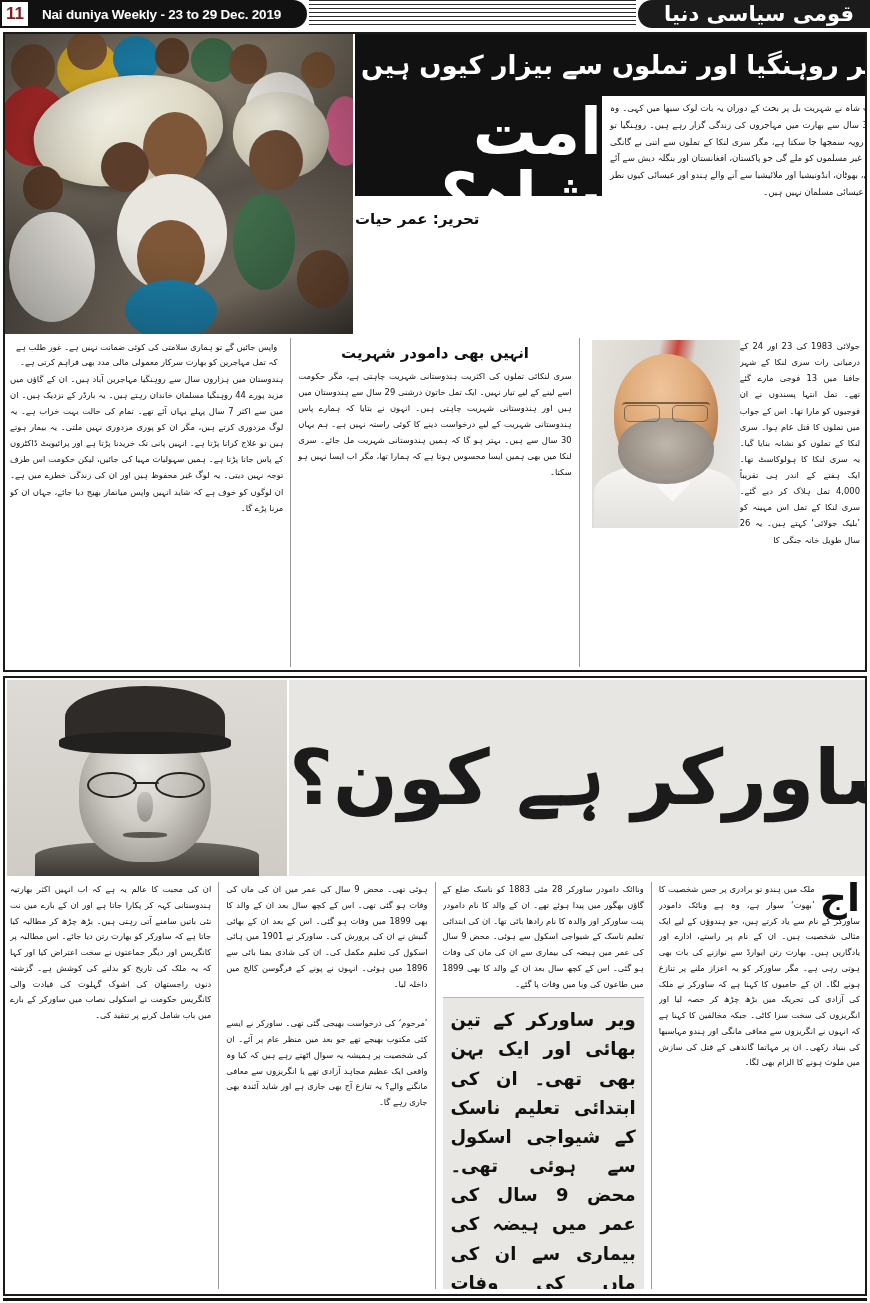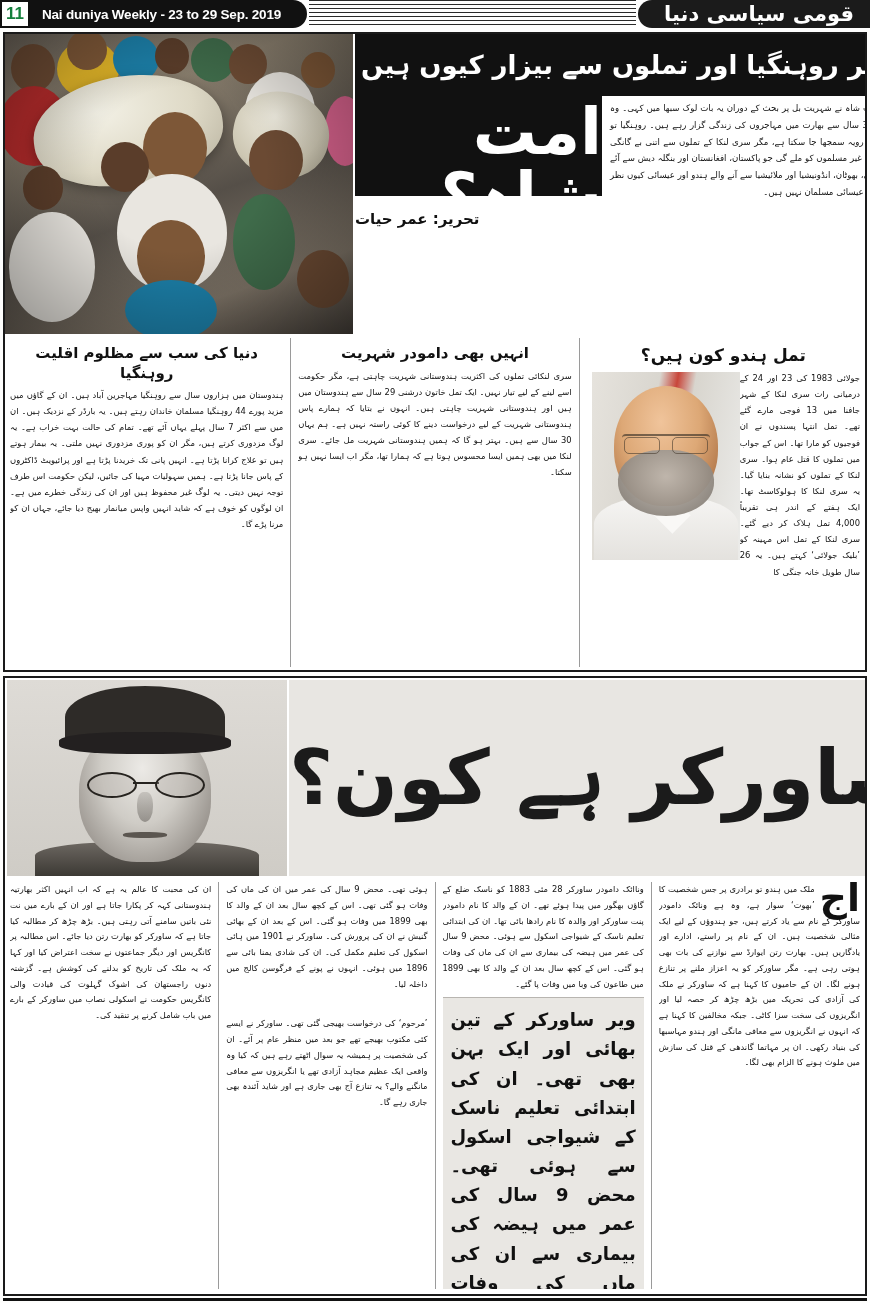--- a/index.html
+++ b/index.html
@@ -29,21 +29,21 @@
     width: 870px;
     background: #ffffff;
     display: flex;
     align-items: stretch;
   }
   .page-number {
     width: 30px;
     height: 28px;
     background: #ffffff;
     border: 2px solid #111;
-    color: #15803d;
+    color: #7f1d1d;
     font-weight: bold;
     font-size: 17px;
     display: flex;
     align-items: center;
     justify-content: center;
     font-family: "Liberation Sans", sans-serif;
     flex: 0 0 auto;
   }
   .masthead-left-pill {
     background: #111;
@@ -432,21 +432,21 @@
 
   .bottom-rule { height: 3px; background: #111; margin: 2px 3px 0 3px; }
 </style>
 </head>
 <body>
 
 <div class="page">
 
   <div class="masthead">
     <div class="page-number">11</div>
-    <div class="masthead-left-pill">Nai duniya Weekly - 23 to 29 Sep. 2019</div>
+    <div class="masthead-left-pill">Nai duniya Weekly - 23 to 29 Dec. 2019</div>
     <div class="masthead-stripes"></div>
     <div class="masthead-right-pill">قومی سیاسی دنیا</div>
   </div>
 
   <div class="article" id="article-one">
 
     <div class="a1-top">
 
       <div class="photo-rohingya">
         <div class="crowd">
@@ -485,41 +485,40 @@
             <div class="byline-row">تحریر: عمر حیات</div>
           </div>
           <div class="intro-col">’روہنگیا افراد کو بھارت میں کبھی قبول نہیں کیا جائے گا۔‘ وزیر داخلہ امت شاہ نے شہریت بل پر بحث کے دوران یہ بات لوک سبھا میں کہی۔ وہ ان تملوں کو بھی ہندوستانی شہریت دینے کو تیار نہیں ہیں، جو تقریباً 30 سال سے بھارت میں مہاجروں کی زندگی گزار رہے ہیں۔ روہنگیا تو مسلمان ہیں، لہٰذا ان کے ساتھ وزیر داخلہ کا بھائی چارہ اور نفرت انگیز رویہ سمجھا جا سکتا ہے، مگر سری لنکا کے تملوں سے اتنی بے گانگی کیوں؟ وزیر داخلہ نے کہا کہ شہریت ترمیمی بل کے تحت شہریت صرف ان غیر مسلموں کو ملے گی جو پاکستان، افغانستان اور بنگلہ دیش سے آئے ہیں۔ سوال یہ ہے کہ ہندوستانی حکومت کو سری لنکا، میانمار، چین، نیپال، بھوٹان، انڈونیشیا اور ملائیشیا سے آنے والے ہندو اور عیسائی کیوں نظر نہیں آتے؟ حالانکہ کچھ کو ملے جانے والے اقلیتی سرٹیفکیٹ تمل ہندو اور وہ عیسائی مسلمان نہیں ہیں۔</div>
         </div>
       </div>
     </div>
 
     <div class="a1-columns">
 
       <div class="col">
-        <div class="sub-head">تمل ہندو کون ہیں؟</div>
         <div class="photo-shah">
           <div class="shah-bg"></div>
           <div class="shah-kurta"></div>
           <div class="shah-collar"></div>
           <div class="shah-head"></div>
           <div class="shah-beard"></div>
           <div class="shah-glasses"></div>
         </div>
         <div>جولائی 1983 کی 23 اور 24 کے درمیانی رات سری لنکا کے شہر جافنا میں 13 فوجی مارے گئے تھے۔ تمل انتہا پسندوں نے ان فوجیوں کو مارا تھا۔ اس کے جواب میں تملوں کا قتل عام ہوا۔ سری لنکا کے تملوں کو نشانہ بنایا گیا۔ یہ سری لنکا کا ہولوکاسٹ تھا۔ ایک ہفتے کے اندر ہی تقریباً 4,000 تمل ہلاک کر دیے گئے۔ سری لنکا کے تمل اس مہینہ کو ’بلیک جولائی‘ کہتے ہیں۔ یہ 26 سال طویل خانہ جنگی کا</div>
       </div>
       <div class="col-divider"></div>
 
       <div class="col">
         <div class="sub-head sub-head-sm">انہیں بھی دامودر شہریت</div>
         <div>سری لنکائی تملوں کی اکثریت ہندوستانی شہریت چاہتی ہے، مگر حکومت اسے لینے کے لیے تیار نہیں۔ ایک تمل خاتون درشنی 29 سال سے ہندوستان میں ہیں اور ہندوستانی شہریت چاہتی ہیں۔ انہوں نے بتایا کہ ہمارے پاس ہندوستانی شہریت کے لیے درخواست دینے کا کوئی راستہ نہیں ہے۔ ہم یہاں 30 سال سے ہیں۔ بہتر ہو گا کہ ہمیں ہندوستانی شہریت مل جائے۔ سری لنکا میں بھی ہمیں ایسا محسوس ہوتا ہے کہ ہمارا تھا، مگر اب ایسا نہیں ہو سکتا۔</div>
       </div>
       <div class="col-divider"></div>
 
       <div class="col">
-        <div class="sub-head sub-head-sm">دنیا کی سب سے مظلوم اقلیت روہنگیا</div>
+        <div class="caption-strip">واپس جائیں گے تو ہماری سلامتی کی کوئی ضمانت نہیں ہے۔ غور طلب ہے کہ تمل مہاجرین کو بھارت سرکار معمولی مالی مدد بھی فراہم کرتی ہے۔</div>
         <div>ہندوستان میں ہزاروں سال سے روہنگیا مہاجرین آباد ہیں۔ ان کے گاؤں میں مزید پورے 44 روہنگیا مسلمان خاندان رہتے ہیں۔ یہ بارڈر کے نزدیک ہیں۔ ان میں سے اکثر 7 سال پہلے یہاں آئے تھے۔ تمام کی حالت بہت خراب ہے۔ یہ لوگ مزدوری کرتے ہیں، مگر ان کو پوری مزدوری نہیں ملتی۔ یہ بیمار ہوتے ہیں تو علاج کرانا پڑتا ہے۔ انہیں پانی تک خریدنا پڑتا ہے اور پرائیویٹ ڈاکٹروں کے پاس جانا پڑتا ہے۔ ہمیں سہولیات مہیا کی جائیں، لیکن حکومت اس طرف توجہ نہیں دیتی۔ یہ لوگ غیر محفوظ ہیں اور ان کی زندگی خطرے میں ہے۔ ان لوگوں کو خوف ہے کہ شاید انہیں واپس میانمار بھیج دیا جائے، جہاں ان کو مرنا پڑے گا۔</div>
       </div>
     </div>
   </div>
 
   <div class="article" id="article-two">
 
     <div class="a2-top">
       <div class="photo-savarkar">
         <div class="sv-body"></div>

